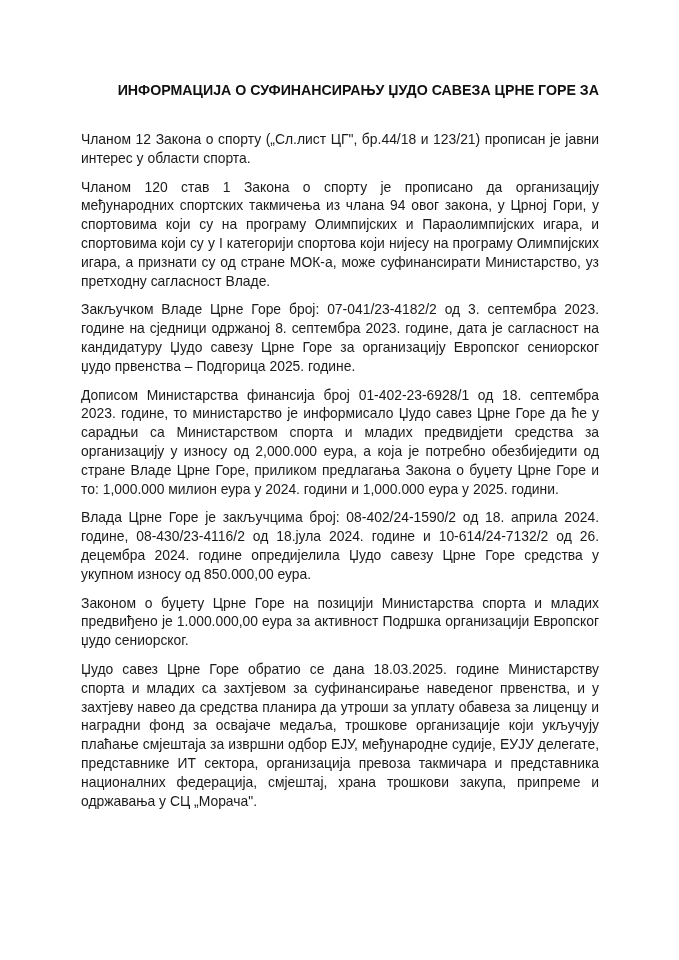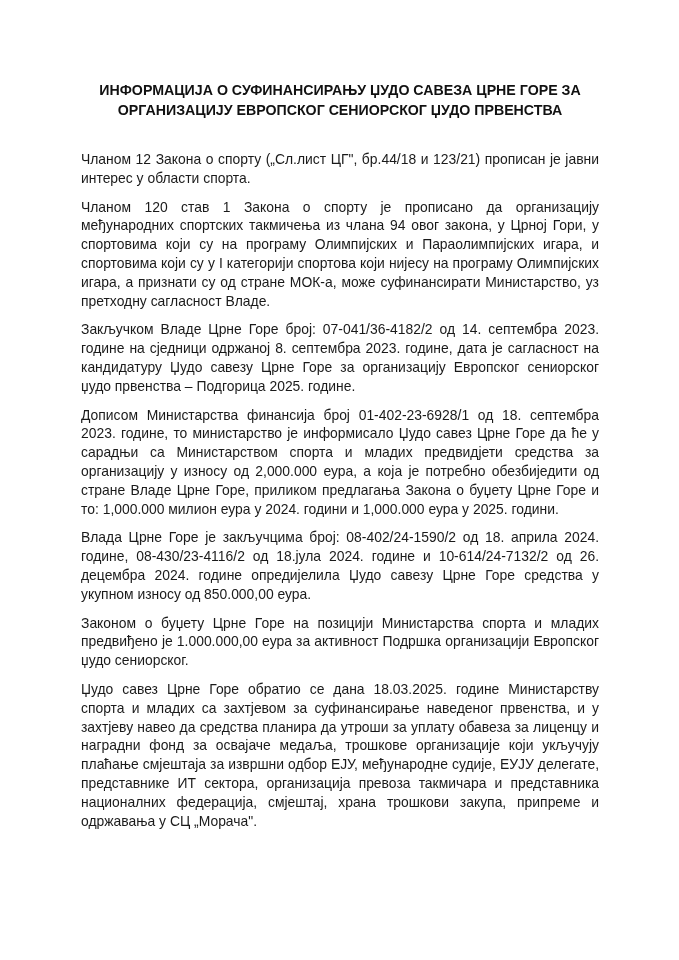--- a/index.html
+++ b/index.html
@@ -18,41 +18,40 @@
   .page {
     position: absolute;
     left: 81px;
     top: 80px;
     width: 518px;
   }
   .title {
     font-weight: bold;
     font-size: 14.2px;
     line-height: 20px;
-    text-align: center;
+    text-align: right;
     margin: 0 0 30px 0;
     color: #111;
   }
   .title span { display: block; }
   .para {
     font-size: 13.9px;
     line-height: 18.8px;
     text-align: justify;
     margin: 0 0 10px 0;
   }
 </style>
 </head>
 <body>
 
 <div class="page">
   <h1 class="title">
     <span>ИНФОРМАЦИЈА О СУФИНАНСИРАЊУ ЏУДО САВЕЗА ЦРНЕ ГОРЕ ЗА</span>
-    <span>ОРГАНИЗАЦИЈУ ЕВРОПСКОГ СЕНИОРСКОГ ЏУДО ПРВЕНСТВА</span>
   </h1>
 
   <p class="para">Чланом 12 Закона о спорту („Сл.лист ЦГ", бр.44/18 и 123/21) прописан је јавни интерес у области спорта.</p>
   <p class="para">Чланом 120 став 1 Закона о спорту је прописано да организацију међународних спортских такмичења из члана 94 овог закона, у Црној Гори, у спортовима који су на програму Олимпијских и Параолимпијских игара, и спортовима који су у I категорији спортова који нијесу на програму Олимпијских игара, а признати су од стране МОК-а, може суфинансирати Министарство, уз претходну сагласност Владе.</p>
-  <p class="para">Закључком Владе Црне Горе број: 07-041/36-4182/2 од 14. септембра 2023. године на сједници одржаној 8. септембра 2023. године, дата је сагласност на кандидатуру Џудо савезу Црне Горе за организацију Европског сениорског џудо првенства – Подгорица 2025. године.</p>
+  <p class="para">Закључком Владе Црне Горе број: 07-041/23-4182/2 од 3. септембра 2023. године на сједници одржаној 8. септембра 2023. године, дата је сагласност на кандидатуру Џудо савезу Црне Горе за организацију Европског сениорског џудо првенства – Подгорица 2025. године.</p>
   <p class="para">Дописом Министарства финансија број 01-402-23-6928/1 од 18. септембра 2023. године, то министарство је информисало Џудо савез Црне Горе да ће у сарадњи са Министарством спорта и младих предвидјети средства за организацију у износу од 2,000.000 еура, а која је потребно обезбиједити од стране Владе Црне Горе, приликом предлагања Закона о буџету Црне Горе и то: 1,000.000 милион еура у 2024. години и 1,000.000  еура у 2025. години.</p>
   <p class="para">Влада Црне Горе је закључцима број: 08-402/24-1590/2 од 18. априла 2024. године, 08-430/23-4116/2 од 18.јула 2024. године и 10-614/24-7132/2 од 26. децембра 2024. године опредијелила Џудо савезу Црне Горе средства у укупном износу од 850.000,00 еура.</p>
   <p class="para">Законом о буџету Црне Горе на позицији Министарства спорта и младих предвиђено је 1.000.000,00 еура за активност Подршка организацији Европског џудо сениорског.</p>
   <p class="para">Џудо савез Црне Горе обратио се дана 18.03.2025. године Министарству спорта и младих са захтјевом за суфинансирање наведеног првенства, и у захтјеву навео да средства планира да утроши за уплату обавеза за лиценцу и наградни фонд за освајаче медаља, трошкове организације који укључују плаћање смјештаја за извршни одбор ЕЈУ, међународне судије, ЕУЈУ делегате, представнике ИТ сектора, организација превоза такмичара и представника националних федерација, смјештај, храна трошкови закупа, припреме и одржавања у СЦ „Морача".</p>
 </div>
 
 </body></html>

